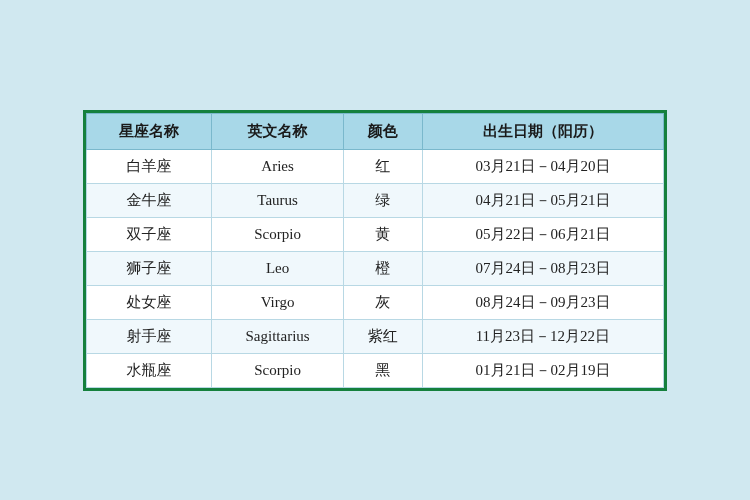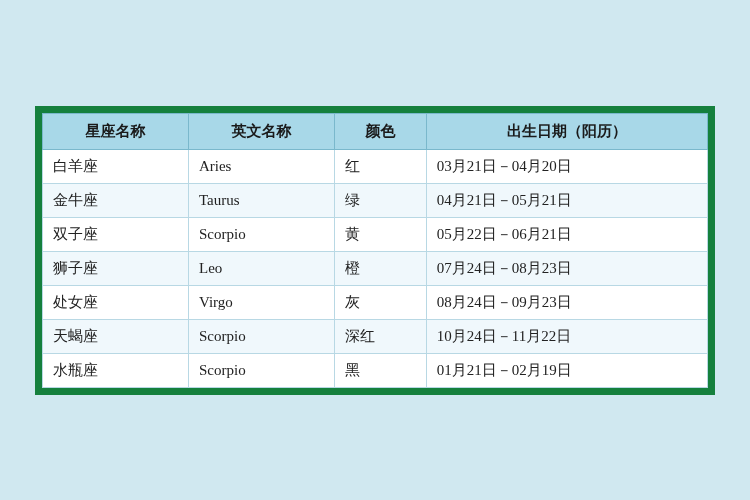--- a/index.html
+++ b/index.html
@@ -8,22 +8,22 @@
       height: 500px;
       background: #d0e8f0;
       display: flex;
       align-items: center;
       justify-content: center;
       font-family: "SimSun", "STSong", serif;
       font-size: 15px;
     }
     .table-wrapper {
       background: #f9a8d4;
-      border: 7px solid #15803d;
-      width: 680px;
+      border: 3px solid #15803d;
+      width: 584px;
     }
     table {
       width: 100%;
       border-collapse: collapse;
     }
     thead tr {
       background: #a8d8e8;
     }
     thead th {
       border: 1px solid #7ab8cc;
@@ -35,20 +35,21 @@
     }
     tbody tr {
       background: #fff;
     }
     tbody tr:nth-child(even) {
       background: #f0f8fc;
     }
     tbody td {
       border: 1px solid #b8d8e4;
       padding: 7px 10px;
+      text-align: center;
       color: #222;
       font-size: 15px;
     }
   </style>
 </head>
 <body>
 
 <div class="table-wrapper">
   <table>
     <thead>
@@ -84,24 +85,24 @@
           <td>橙</td>
           <td>07月24日－08月23日</td>
         </tr>
         <tr>
           <td>处女座</td>
           <td>Virgo</td>
           <td>灰</td>
           <td>08月24日－09月23日</td>
         </tr>
         <tr>
-          <td>天蝎座</td>
-          <td>Scorpio</td>
-          <td>深红</td>
-          <td>10月24日－11月22日</td>
+          <td>射手座</td>
+          <td>Sagittarius</td>
+          <td>紫红</td>
+          <td>11月23日－12月22日</td>
         </tr>
         <tr>
           <td>水瓶座</td>
           <td>Scorpio</td>
           <td>黑</td>
           <td>01月21日－02月19日</td>
         </tr>
       </tbody>
   </table>
 </div>

